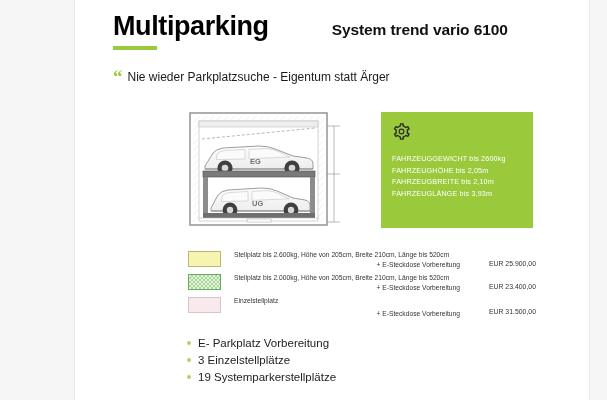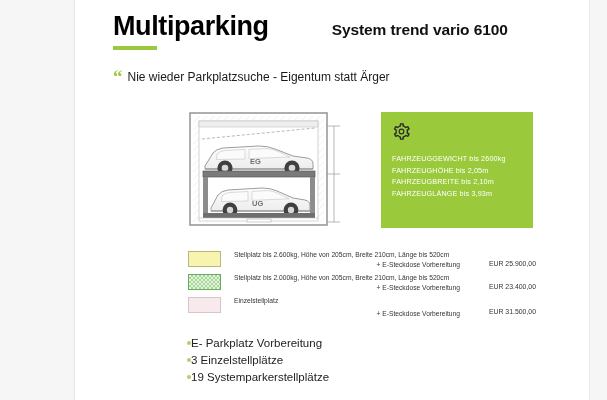--- a/index.html
+++ b/index.html
@@ -191,21 +191,21 @@
   
   .bullets {
     position: absolute;
     left: 112px;
     top: 334px;
     width: 340px;
   }
   .bullet-item {
     display: flex;
     align-items: center;
-    gap: 0;
+    gap: 7px;
     height: 17px;
   }
   .bullet-dot {
     width: 4px;
     height: 4px;
     border-radius: 50%;
     background: #b5cf6b;
     flex: 0 0 auto;
   }
   .bullet-label {

